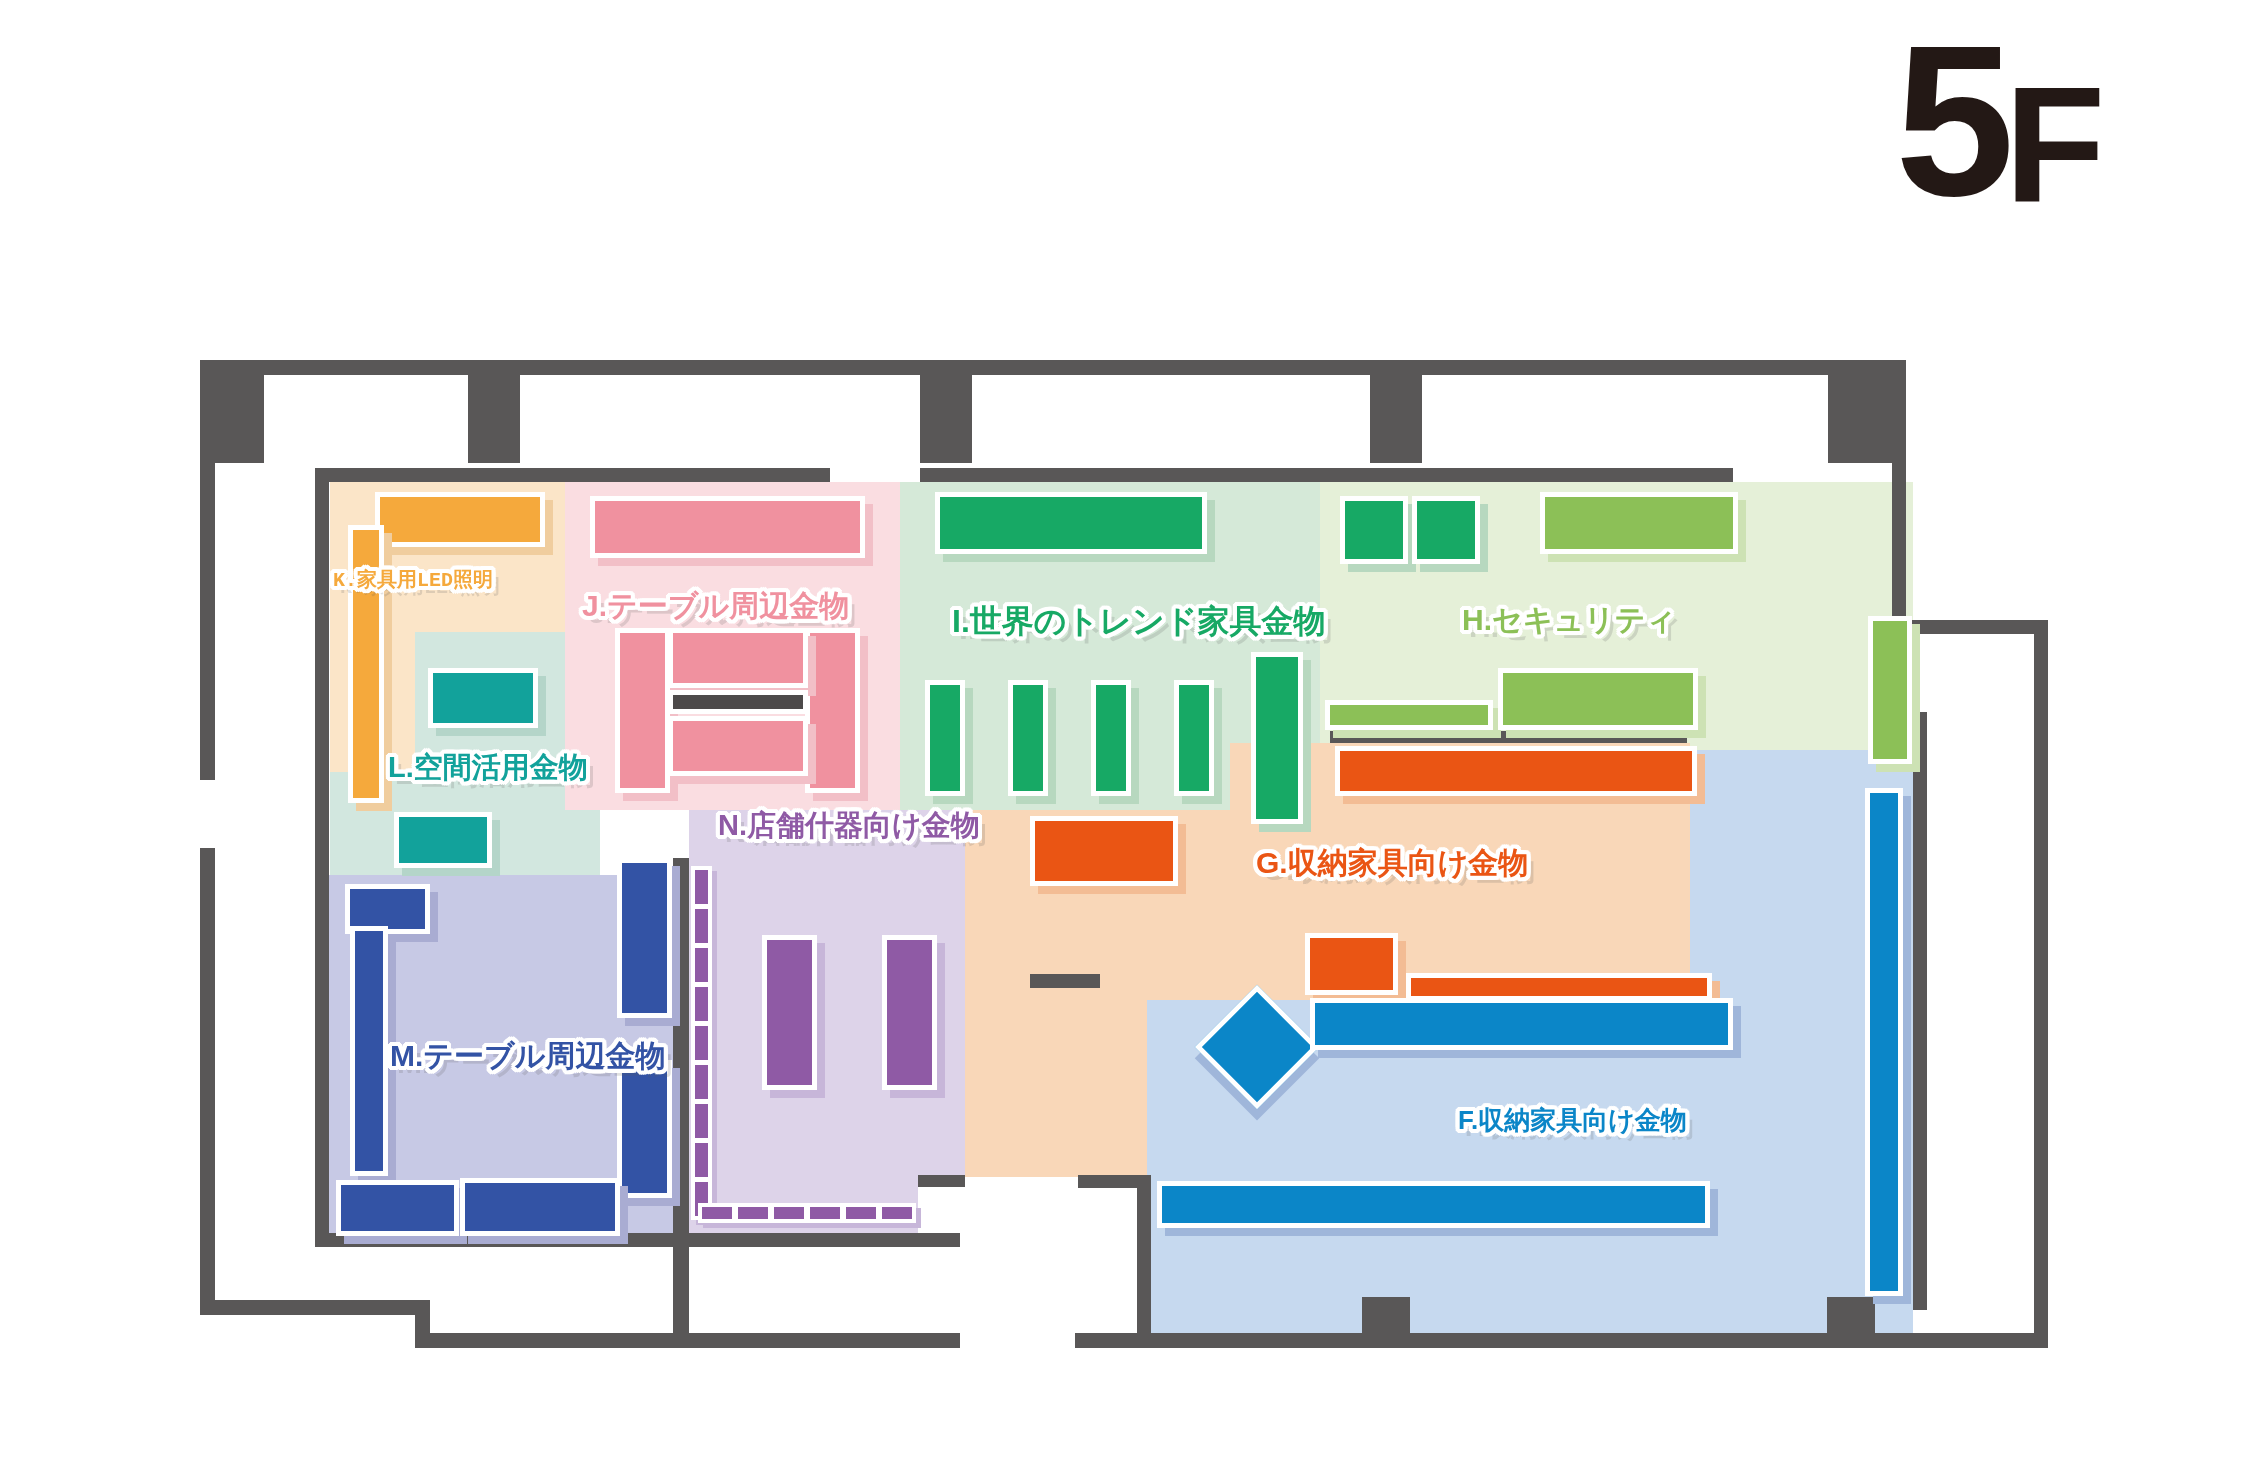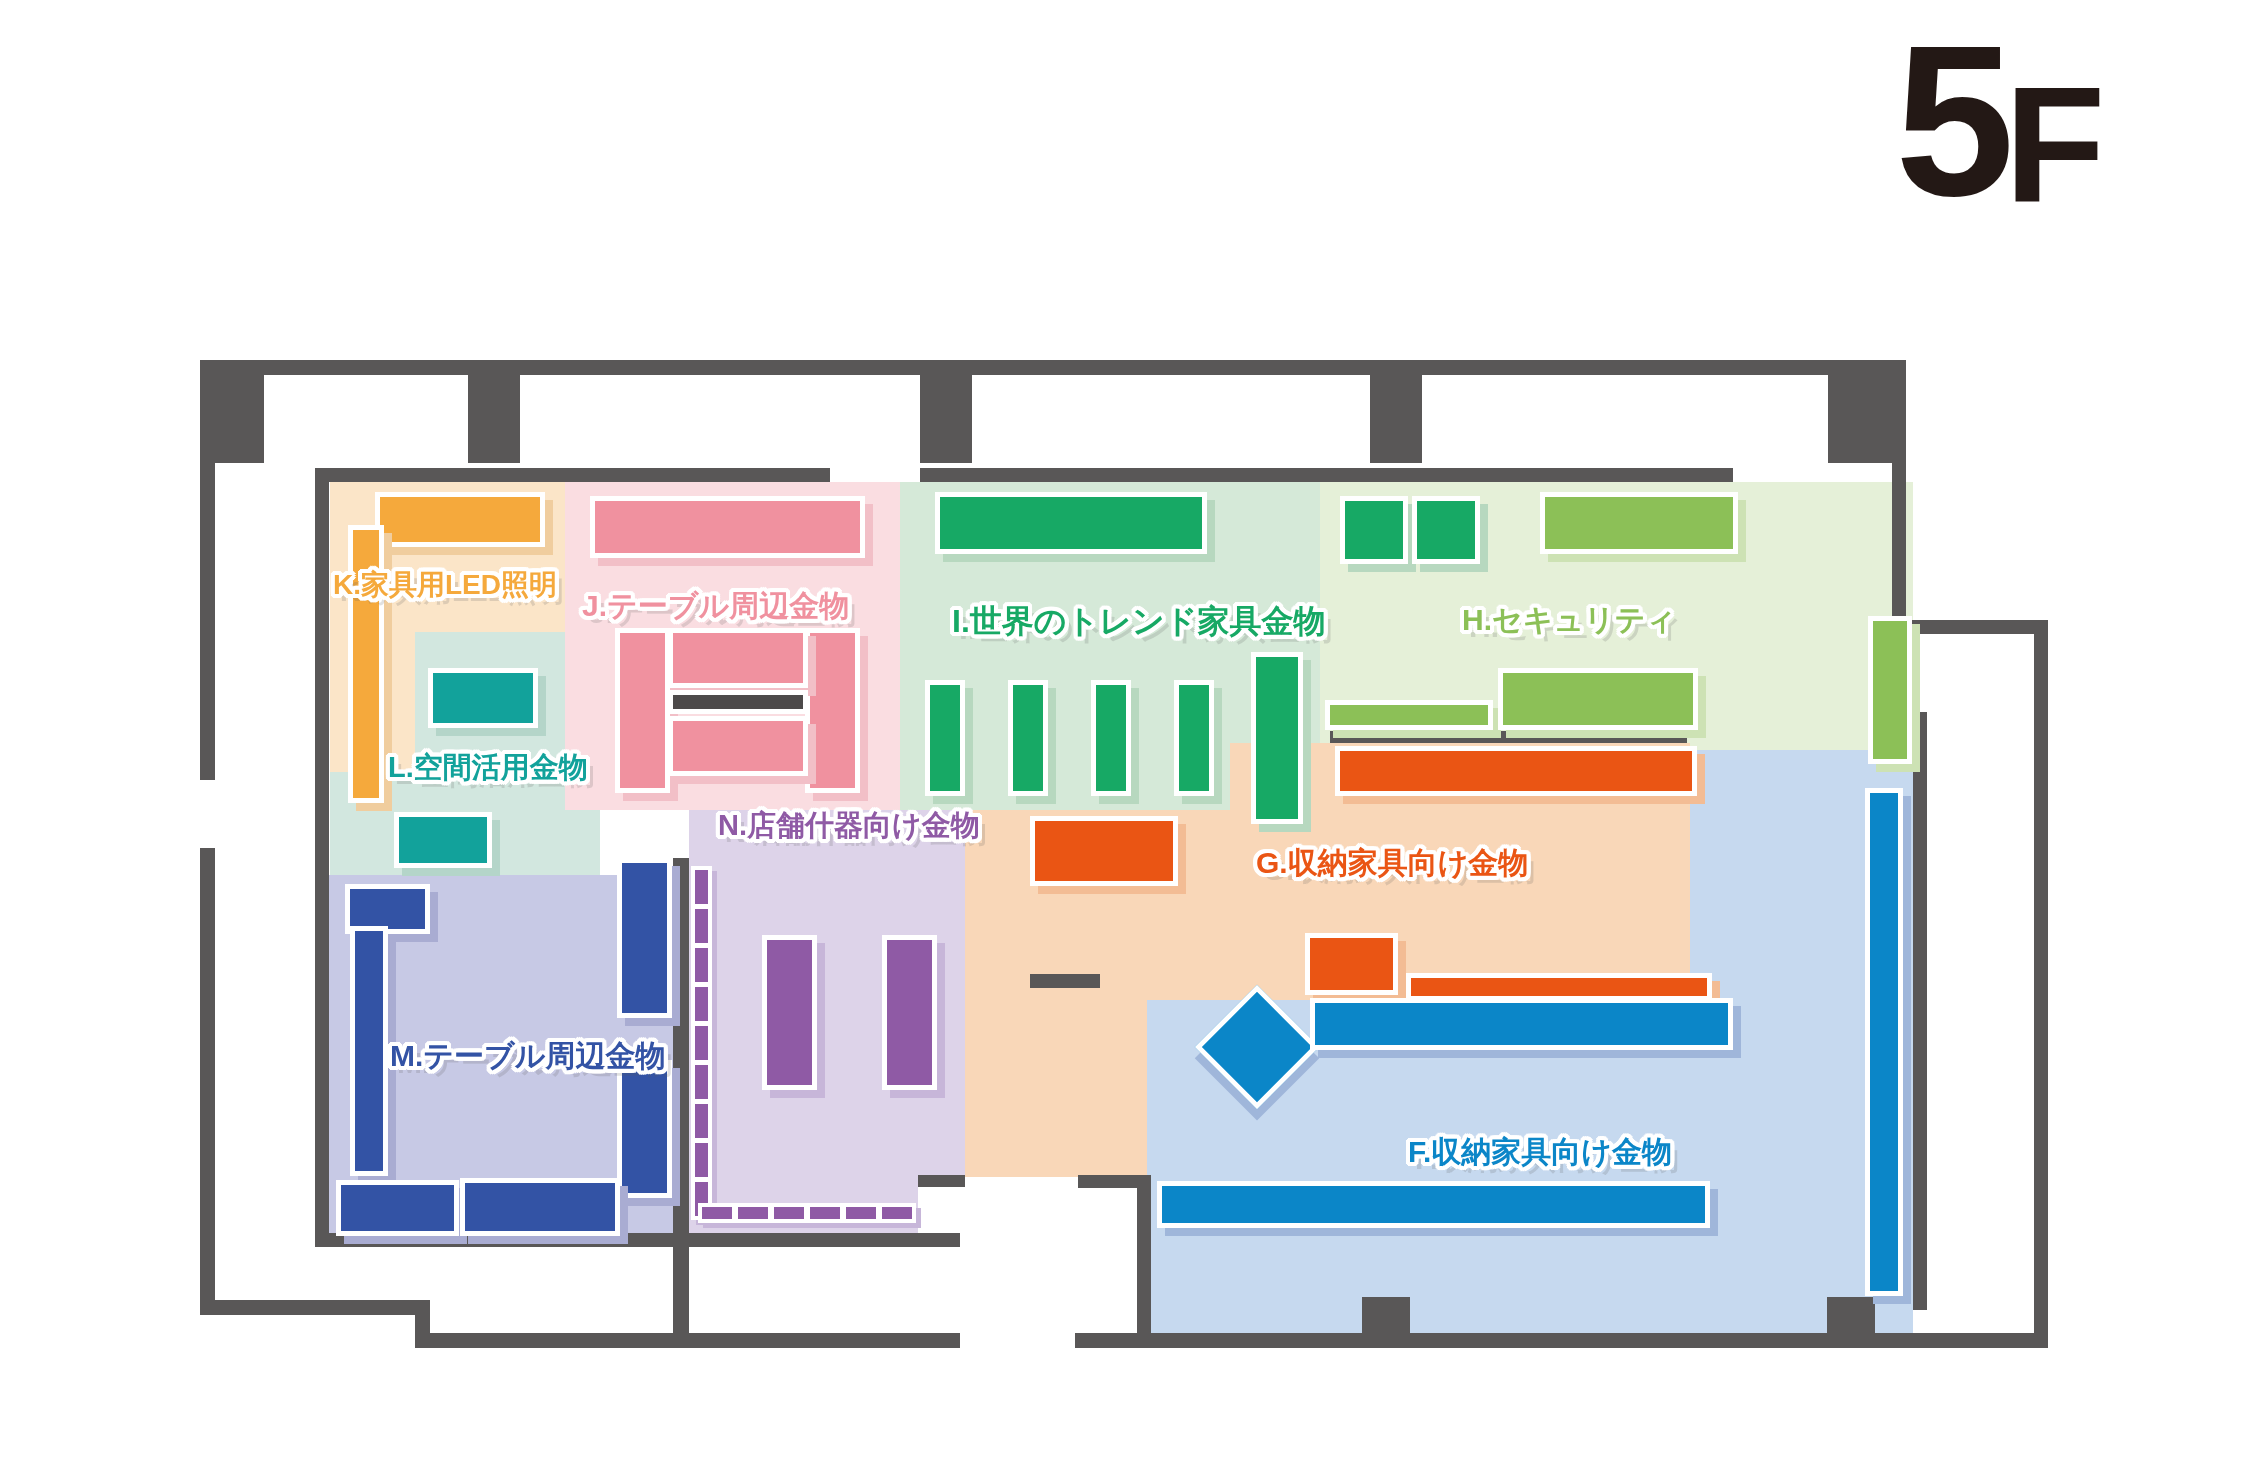--- a/index.html
+++ b/index.html
@@ -158,23 +158,23 @@
   <div class="nseg" style="left:691px;top:1100px;width:13px;height:34px;"></div>
   <div class="nseg" style="left:691px;top:1139px;width:13px;height:34px;"></div>
   <div class="nseg" style="left:691px;top:1178px;width:13px;height:34px;"></div>
   <div class="nseg" style="left:698px;top:1203px;width:30px;height:12px;"></div>
   <div class="nseg" style="left:734px;top:1203px;width:30px;height:12px;"></div>
   <div class="nseg" style="left:770px;top:1203px;width:30px;height:12px;"></div>
   <div class="nseg" style="left:806px;top:1203px;width:30px;height:12px;"></div>
   <div class="nseg" style="left:842px;top:1203px;width:30px;height:12px;"></div>
   <div class="nseg" style="left:878px;top:1203px;width:30px;height:12px;"></div>
 
-  <div class="zlabel" style="left:333px;top:566px;font-size:28px;color:#f5a93c;">K.家具用LED照明</div>
+  <div class="zlabel" style="left:333px;top:566px;font-size:20px;color:#f5a93c;font-family:Liberation Mono, monospace;">K.家具用LED照明</div>
   <div class="zlabel" style="left:582px;top:586px;font-size:30px;color:#f0919f;">J.テーブル周辺金物</div>
   <div class="zlabel" style="left:952px;top:600px;font-size:32px;color:#17a965;">I.世界のトレンド家具金物</div>
   <div class="zlabel" style="left:1462px;top:600px;font-size:30px;color:#8cc057;">H.セキュリティ</div>
   <div class="zlabel" style="left:388px;top:748px;font-size:29px;color:#12a29b;">L.空間活用金物</div>
   <div class="zlabel" style="left:718px;top:806px;font-size:29px;color:#8f5aa5;">N.店舗什器向け金物</div>
   <div class="zlabel" style="left:1256px;top:843px;font-size:30px;color:#ea5514;">G.収納家具向け金物</div>
   <div class="zlabel" style="left:390px;top:1036px;font-size:30px;color:#3353a5;">M.テーブル周辺金物</div>
-  <div class="zlabel" style="left:1408px;top:1103px;font-size:30px;color:#0b86c8;margin-top:29px;">F.収納家具向け金物</div>
+  <div class="zlabel" style="left:1458px;top:1103px;font-size:26px;color:#0b86c8;">F.収納家具向け金物</div>
 
 </div>
 
 </body></html>

